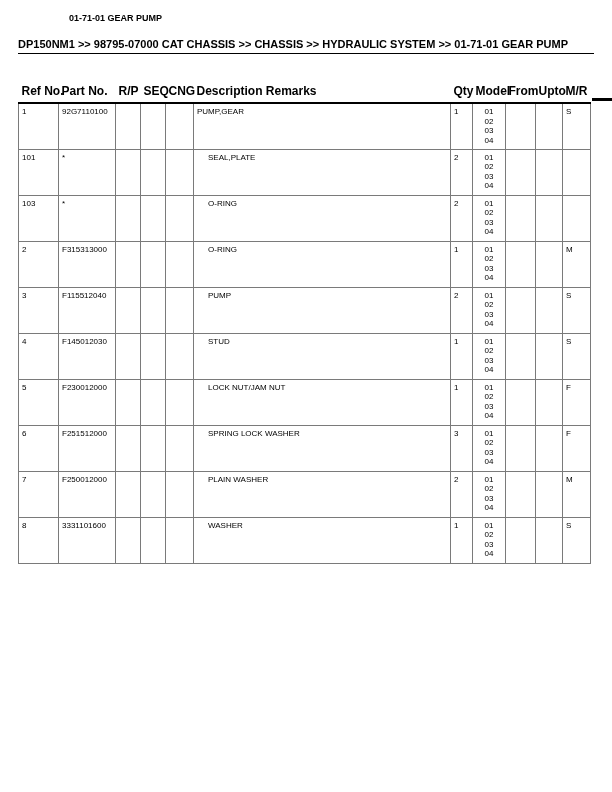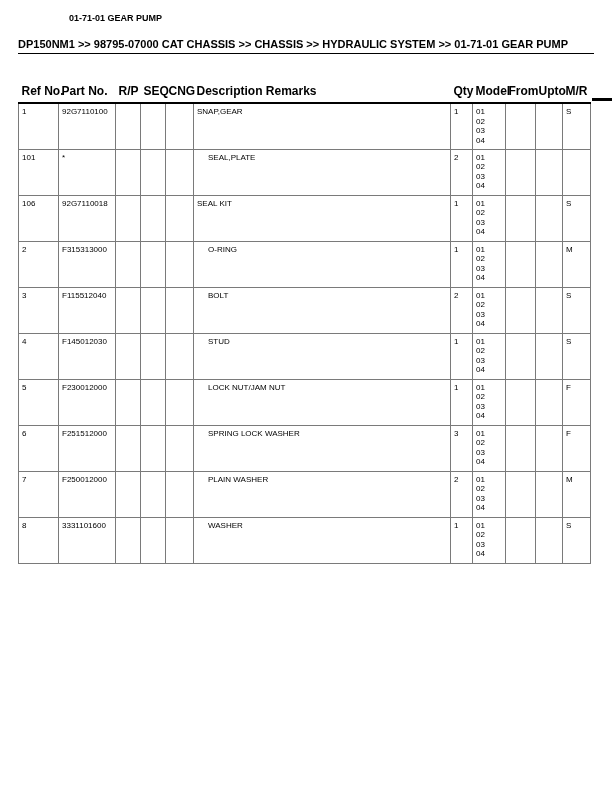--- a/index.html
+++ b/index.html
@@ -56,21 +56,21 @@
     height: 46px;
     font-size: 8px;
     line-height: 9.5px;
     white-space: nowrap;
     overflow: hidden;
   }
   td.c-ref  { padding-left: 6px; }
   td.c-desc { padding-left: 10px; }
   td.c-desc.indent { padding-left: 14px; margin-top: 7px; }
   td.c-qty  { padding-left: 5px; }
-  td.c-model{ padding-left: 5px; }
+  td.c-model{ padding-left: 5px; text-align: center; }
   td.c-mr   { padding-left: 4px; }
   td.c-model div { line-height: 9.5px; }
 </style>
 </head>
 <body>
 
 <div class="page">
 
   <div class="doc-title">01-71-01 GEAR PUMP</div>
 
@@ -107,21 +107,21 @@
         <th>M/R</th>
       </tr>
     </thead>
     <tbody id="rows">
   <tr>
     <td class="c-ref">1</td>
     <td class="c-part">92G7110100</td>
     <td class="c-rp"></td>
     <td class="c-seq"></td>
     <td class="c-cng"></td>
-    <td class="c-desc">SNAP,GEAR</td>
+    <td class="c-desc">PUMP,GEAR</td>
     <td class="c-qty">1</td>
     <td class="c-model">
             <div>01</div>
             <div>02</div>
             <div>03</div>
             <div>04</div>
           </td>
     <td class="c-from"></td>
     <td class="c-upto"></td>
     <td class="c-mr">S</td>
@@ -140,41 +140,41 @@
             <div>02</div>
             <div>03</div>
             <div>04</div>
           </td>
     <td class="c-from"></td>
     <td class="c-upto"></td>
     <td class="c-mr"></td>
   </tr>
 
 
-
-
-
-  <tr>
-    <td class="c-ref">106</td>
-    <td class="c-part">92G7110018</td>
-    <td class="c-rp"></td>
-    <td class="c-seq"></td>
-    <td class="c-cng"></td>
-    <td class="c-desc">SEAL KIT</td>
-    <td class="c-qty">1</td>
-    <td class="c-model">
-            <div>01</div>
-            <div>02</div>
-            <div>03</div>
-            <div>04</div>
-          </td>
-    <td class="c-from"></td>
-    <td class="c-upto"></td>
-    <td class="c-mr">S</td>
-  </tr>
+  <tr>
+    <td class="c-ref">103</td>
+    <td class="c-part">*</td>
+    <td class="c-rp"></td>
+    <td class="c-seq"></td>
+    <td class="c-cng"></td>
+    <td class="c-desc indent">O-RING</td>
+    <td class="c-qty">2</td>
+    <td class="c-model">
+            <div>01</div>
+            <div>02</div>
+            <div>03</div>
+            <div>04</div>
+          </td>
+    <td class="c-from"></td>
+    <td class="c-upto"></td>
+    <td class="c-mr"></td>
+  </tr>
+
+
+
 
   <tr>
     <td class="c-ref">2</td>
     <td class="c-part">F315313000</td>
     <td class="c-rp"></td>
     <td class="c-seq"></td>
     <td class="c-cng"></td>
     <td class="c-desc indent">O-RING</td>
     <td class="c-qty">1</td>
     <td class="c-model">
@@ -187,21 +187,21 @@
     <td class="c-upto"></td>
     <td class="c-mr">M</td>
   </tr>
 
   <tr>
     <td class="c-ref">3</td>
     <td class="c-part">F115512040</td>
     <td class="c-rp"></td>
     <td class="c-seq"></td>
     <td class="c-cng"></td>
-    <td class="c-desc indent">BOLT</td>
+    <td class="c-desc indent">PUMP</td>
     <td class="c-qty">2</td>
     <td class="c-model">
             <div>01</div>
             <div>02</div>
             <div>03</div>
             <div>04</div>
           </td>
     <td class="c-from"></td>
     <td class="c-upto"></td>
     <td class="c-mr">S</td>

